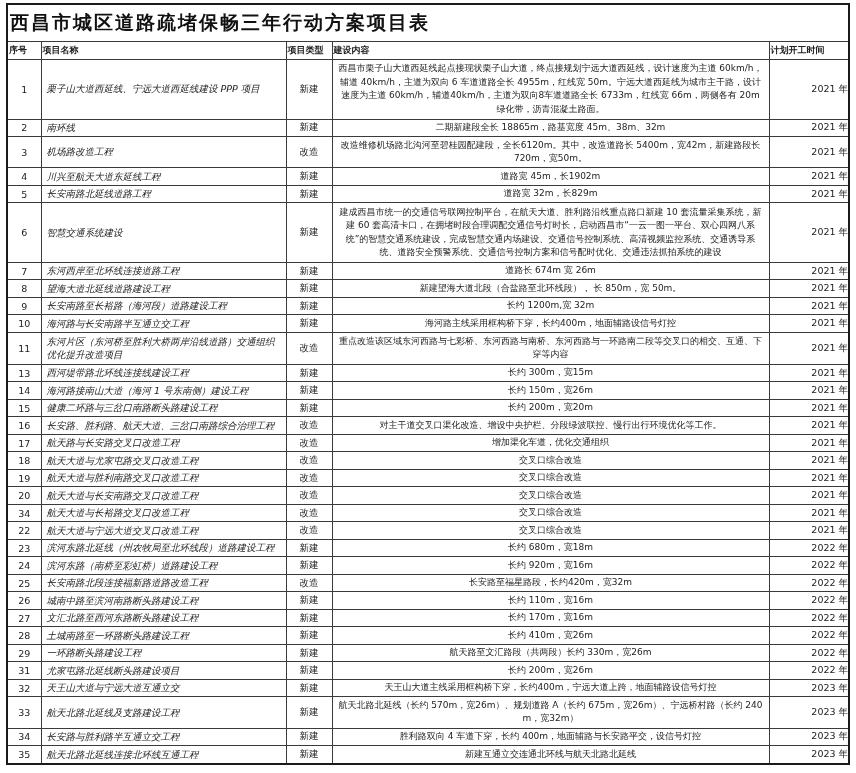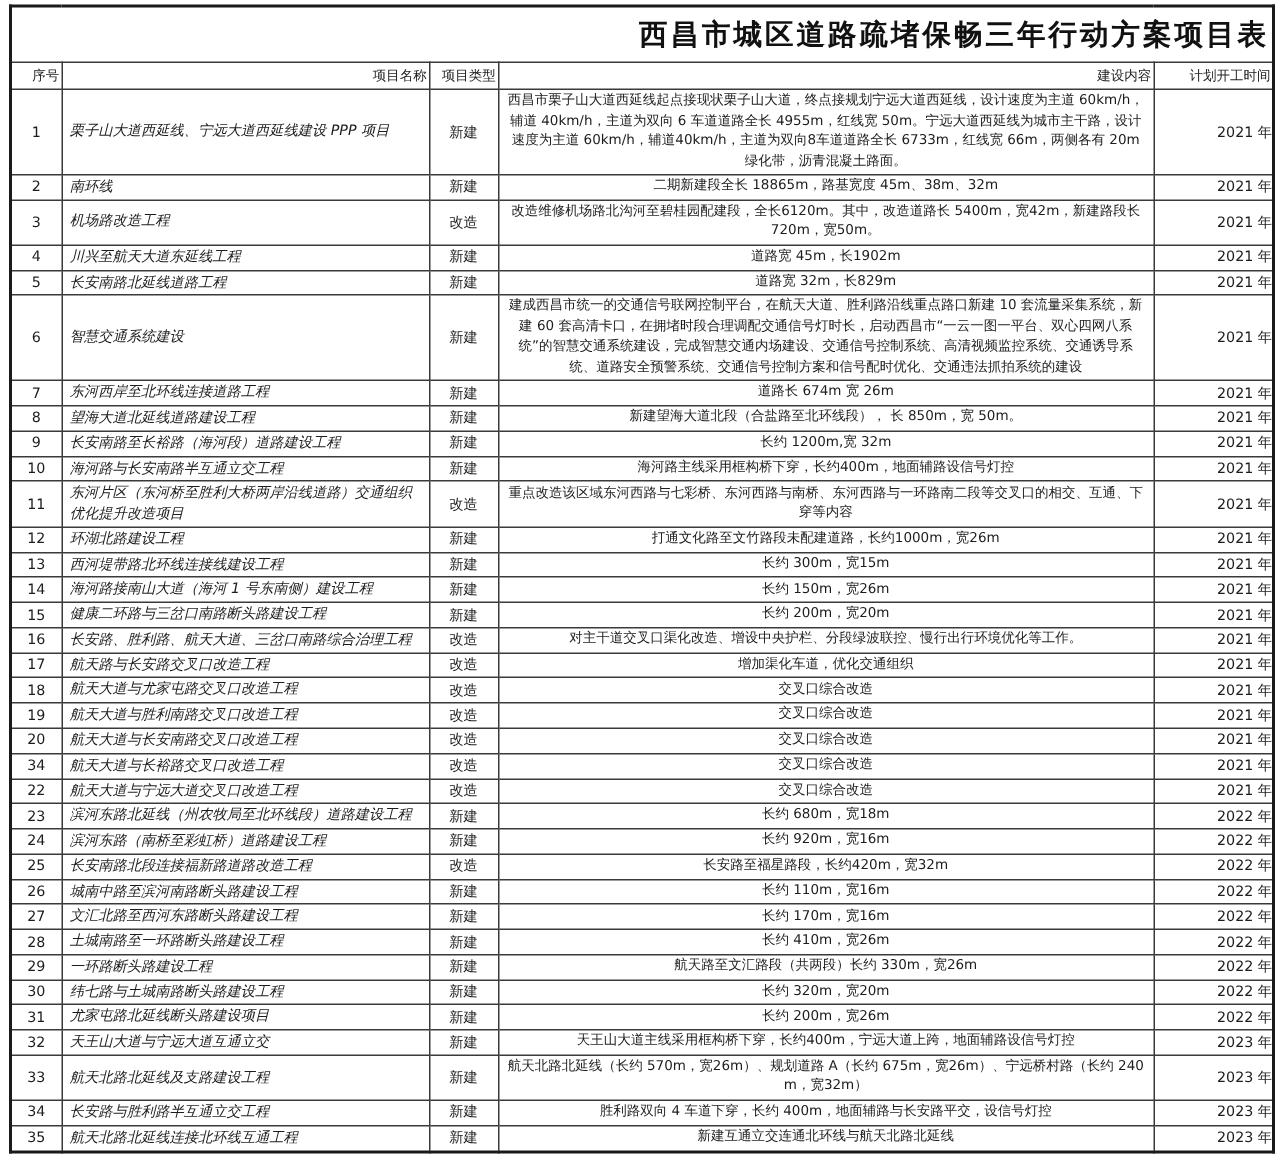--- a/index.html
+++ b/index.html
@@ -13,25 +13,25 @@
     border-collapse:collapse; table-layout:fixed;
     border:2px solid #1a1a1a;
   }
   table.plan td, table.plan th {
     border:1px solid #3a3a3a;
     vertical-align:middle;
     box-sizing:border-box;
     word-break:break-all;
   }
   .title-cell {
-    font-size:19px; font-weight:bold; text-align:right;
+    font-size:19px; font-weight:bold; text-align:left;
     padding:5px 2px; letter-spacing:2px; color:#111;
   }
   th.col-head {
-    font-size:9px; font-weight:normal; text-align:right;
+    font-size:9px; font-weight:bold; text-align:left;
     padding:2px 1px; color:#222;
   }
   td.c-no   { font-size:9.5px; text-align:center; padding:1px 2px; }
   td.c-name { font-size:9.5px; text-align:left;   padding:1px 5px; line-height:1.45;font-style:italic; }
   td.c-type { font-size:9.5px; text-align:center; padding:1px 2px; }
   td.c-content { font-size:9px; text-align:center;  padding:1px 5px; line-height:1.5; }
   td.c-year { font-size:9.5px; text-align:right; padding:1px 0; white-space:nowrap; }
 </style>
 </head>
 <body>
@@ -140,27 +140,20 @@
   </tr>
 
   <tr>
     <td class="c-no">11</td>
     <td class="c-name">东河片区（东河桥至胜利大桥两岸沿线道路）交通组织优化提升改造项目</td>
     <td class="c-type">改造</td>
     <td class="c-content">重点改造该区域东河西路与七彩桥、东河西路与南桥、东河西路与一环路南二段等交叉口的相交、互通、下穿等内容</td>
     <td class="c-year">2021 年</td>
   </tr>
 
-  <tr>
-    <td class="c-no">12</td>
-    <td class="c-name">环湖北路建设工程</td>
-    <td class="c-type">新建</td>
-    <td class="c-content">打通文化路至文竹路段未配建道路，长约1000m，宽26m</td>
-    <td class="c-year">2021 年</td>
-  </tr>
 
   <tr>
     <td class="c-no">13</td>
     <td class="c-name">西河堤带路北环线连接线建设工程</td>
     <td class="c-type">新建</td>
     <td class="c-content">长约 300m，宽15m</td>
     <td class="c-year">2021 年</td>
   </tr>
 
   <tr>
@@ -284,27 +277,20 @@
   </tr>
 
   <tr>
     <td class="c-no">29</td>
     <td class="c-name">一环路断头路建设工程</td>
     <td class="c-type">新建</td>
     <td class="c-content">航天路至文汇路段（共两段）长约 330m，宽26m</td>
     <td class="c-year">2022 年</td>
   </tr>
 
-  <tr>
-    <td class="c-no">30</td>
-    <td class="c-name">纬七路与土城南路断头路建设工程</td>
-    <td class="c-type">新建</td>
-    <td class="c-content">长约 320m，宽20m</td>
-    <td class="c-year">2022 年</td>
-  </tr>
 
   <tr>
     <td class="c-no">31</td>
     <td class="c-name">尤家屯路北延线断头路建设项目</td>
     <td class="c-type">新建</td>
     <td class="c-content">长约 200m，宽26m</td>
     <td class="c-year">2022 年</td>
   </tr>
 
   <tr>

